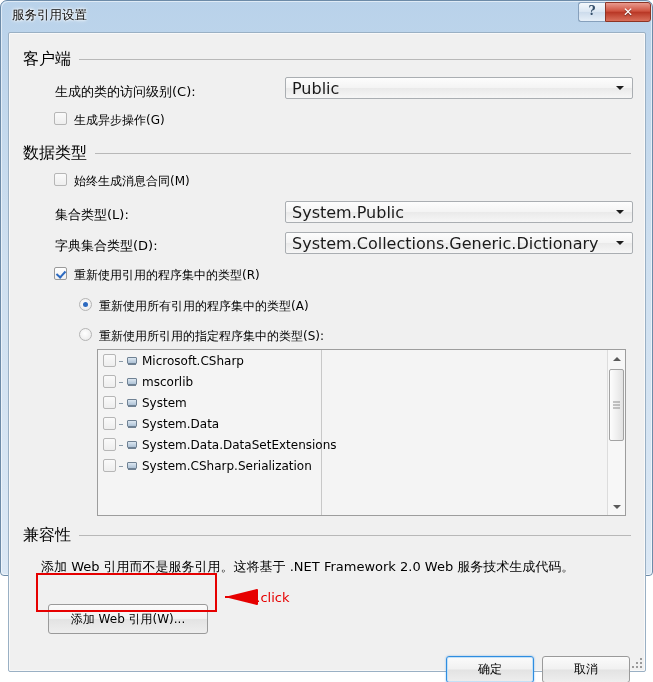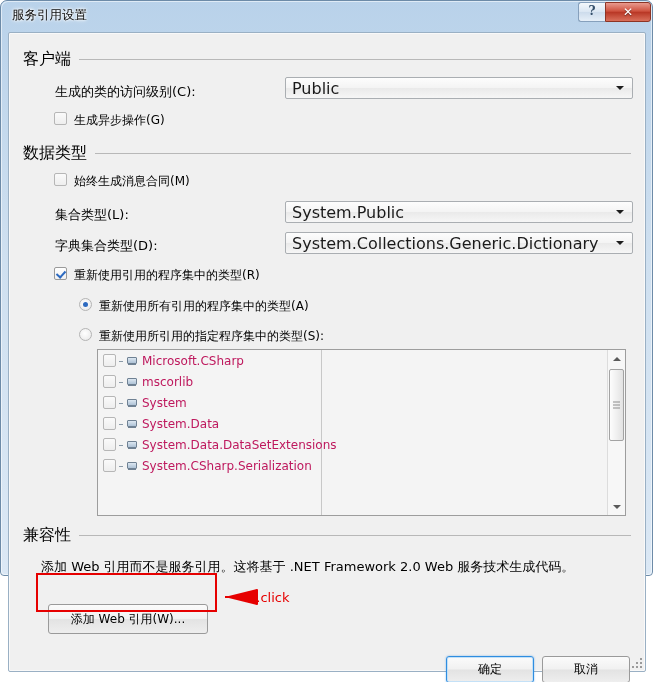--- a/index.html
+++ b/index.html
@@ -292,21 +292,21 @@
   .asm-icon::after {
     content: "";
     position: absolute;
     left: 2px; top: 8px;
     width: 8px; height: 1px;
     background: #6f8193;
   }
   .asm-name {
     margin-left: 4px;
     font-size: 12px;
-    color: #be185d;
+    color: #000000;
     white-space: nowrap;
     font-family: "DejaVu Sans", "Liberation Sans", sans-serif;
   }
 
   
   .scrollbar {
     position: absolute;
     right: 0; top: 0;
     width: 18px;
     height: 100%;

